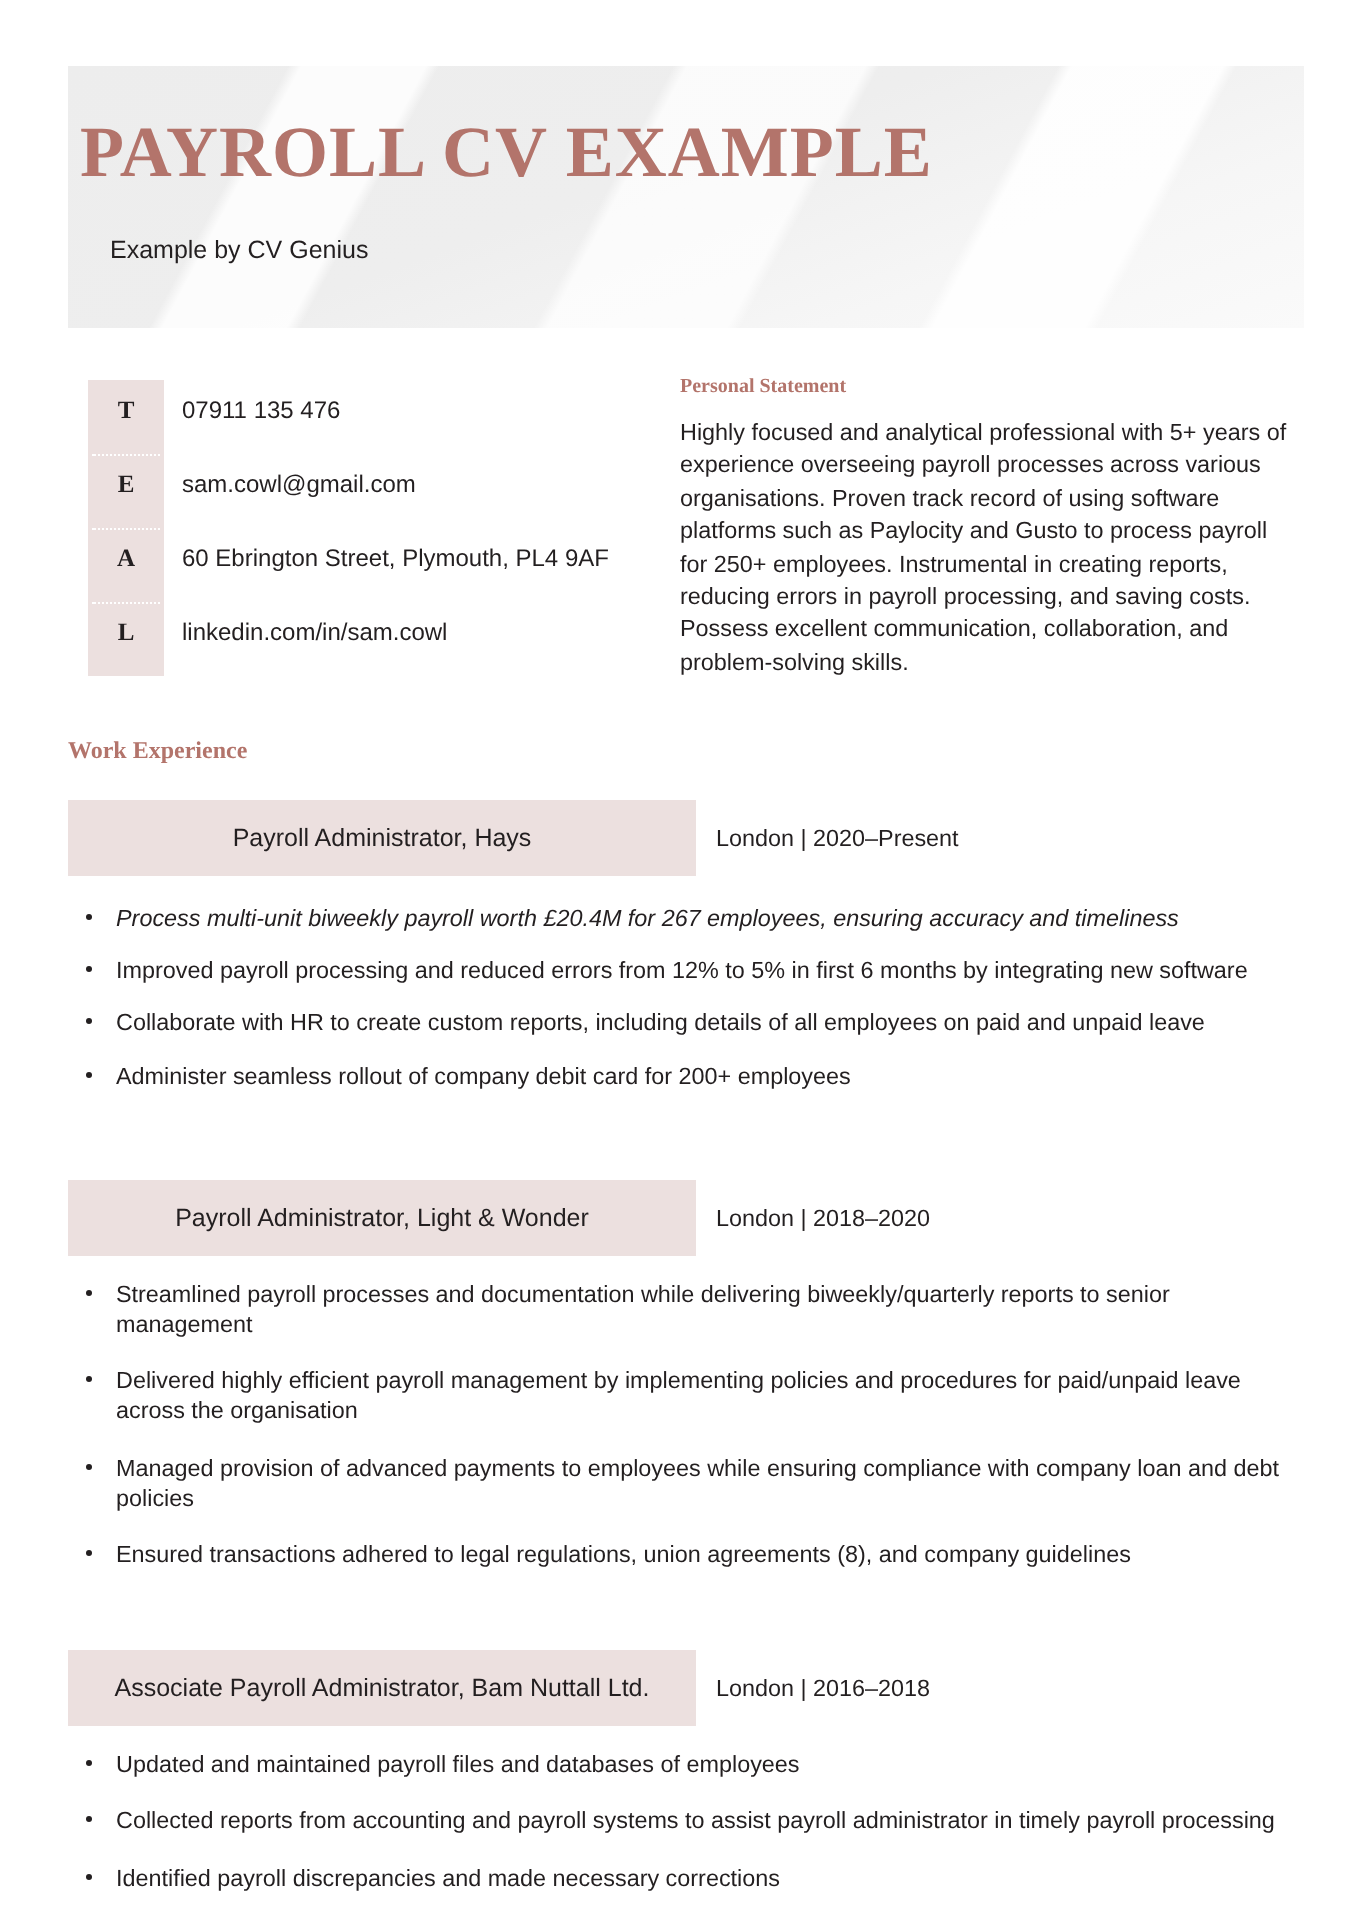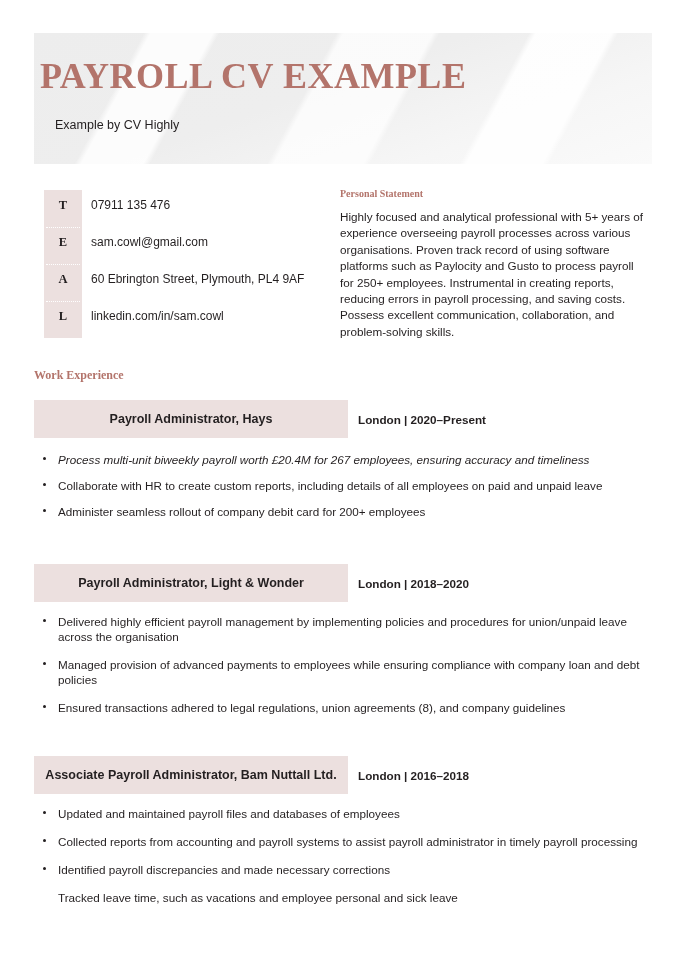--- a/index.html
+++ b/index.html
@@ -141,21 +141,20 @@
   .jobs {
     position: absolute;
     left: 34px;
     top: 400px;
     width: 612px;
   }
   .job { position: relative; }
   .job-head {
     position: relative;
     height: 38px;
-    font-weight: bold;
   }
   .job-banner {
     position: absolute;
     left: 0;
     top: 0;
     width: 314px;
     height: 38px;
     background: #ece0df;
     display: flex;
     align-items: center;
@@ -206,21 +205,21 @@
   .j0 .job-points li:first-child { margin-top: 0; font-style: italic; }
   .j1 .job-points li:first-child,
   .j2 .job-points li:first-child { margin-top: 0; }
   .wide .pt { max-width: 540px; }
 </style>
 </head>
 <body>
 
 <div class="header">
   <div class="header-title">PAYROLL CV EXAMPLE</div>
-  <div class="header-sub">Example by CV Highly</div>
+  <div class="header-sub">Example by CV Genius</div>
 </div>
 
 <div class="contact">
   <div class="contact-strip"></div>
   <div id="contact-rows">
       <div class="contact-row">
         <div class="contact-key">T</div>
         <div class="contact-val">07911 135 476</div>
       </div>
       <div class="contact-row">
@@ -251,33 +250,35 @@
 <div class="jobs" id="jobs">
     <div class="job j0">
       <div class="job-head">
         <div class="job-banner">
           <div class="job-title">Payroll Administrator, Hays</div>
         </div>
         <div class="job-meta">London | 2020–Present</div>
       </div>
       <ul class="job-points">
         <li><span class="dot"></span><span class="pt">Process multi-unit biweekly payroll worth £20.4M for 267 employees, ensuring accuracy and timeliness</span></li>
+        <li><span class="dot"></span><span class="pt">Improved payroll processing and reduced errors from 12% to 5% in first 6 months by integrating new software</span></li>
         <li><span class="dot"></span><span class="pt">Collaborate with HR to create custom reports, including details of all employees on paid and unpaid leave</span></li>
         <li><span class="dot"></span><span class="pt">Administer seamless rollout of company debit card for 200+ employees</span></li>
       </ul>
     </div>
     <div class="job j1 wide">
       <div class="job-head">
         <div class="job-banner">
           <div class="job-title">Payroll Administrator, Light &amp; Wonder</div>
         </div>
         <div class="job-meta">London | 2018–2020</div>
       </div>
       <ul class="job-points">
-        <li><span class="dot"></span><span class="pt">Delivered highly efficient payroll management by implementing policies and procedures for union/unpaid leave across the organisation</span></li>
+        <li><span class="dot"></span><span class="pt">Streamlined payroll processes and documentation while delivering biweekly/quarterly reports to senior management</span></li>
+        <li><span class="dot"></span><span class="pt">Delivered highly efficient payroll management by implementing policies and procedures for paid/unpaid leave across the organisation</span></li>
         <li><span class="dot"></span><span class="pt">Managed provision of advanced payments to employees while ensuring compliance with company loan and debt policies</span></li>
         <li><span class="dot"></span><span class="pt">Ensured transactions adhered to legal regulations, union agreements (8), and company guidelines</span></li>
       </ul>
     </div>
     <div class="job j2 wide">
       <div class="job-head">
         <div class="job-banner">
           <div class="job-title">Associate Payroll Administrator, Bam Nuttall Ltd.</div>
         </div>
         <div class="job-meta">London | 2016–2018</div>

